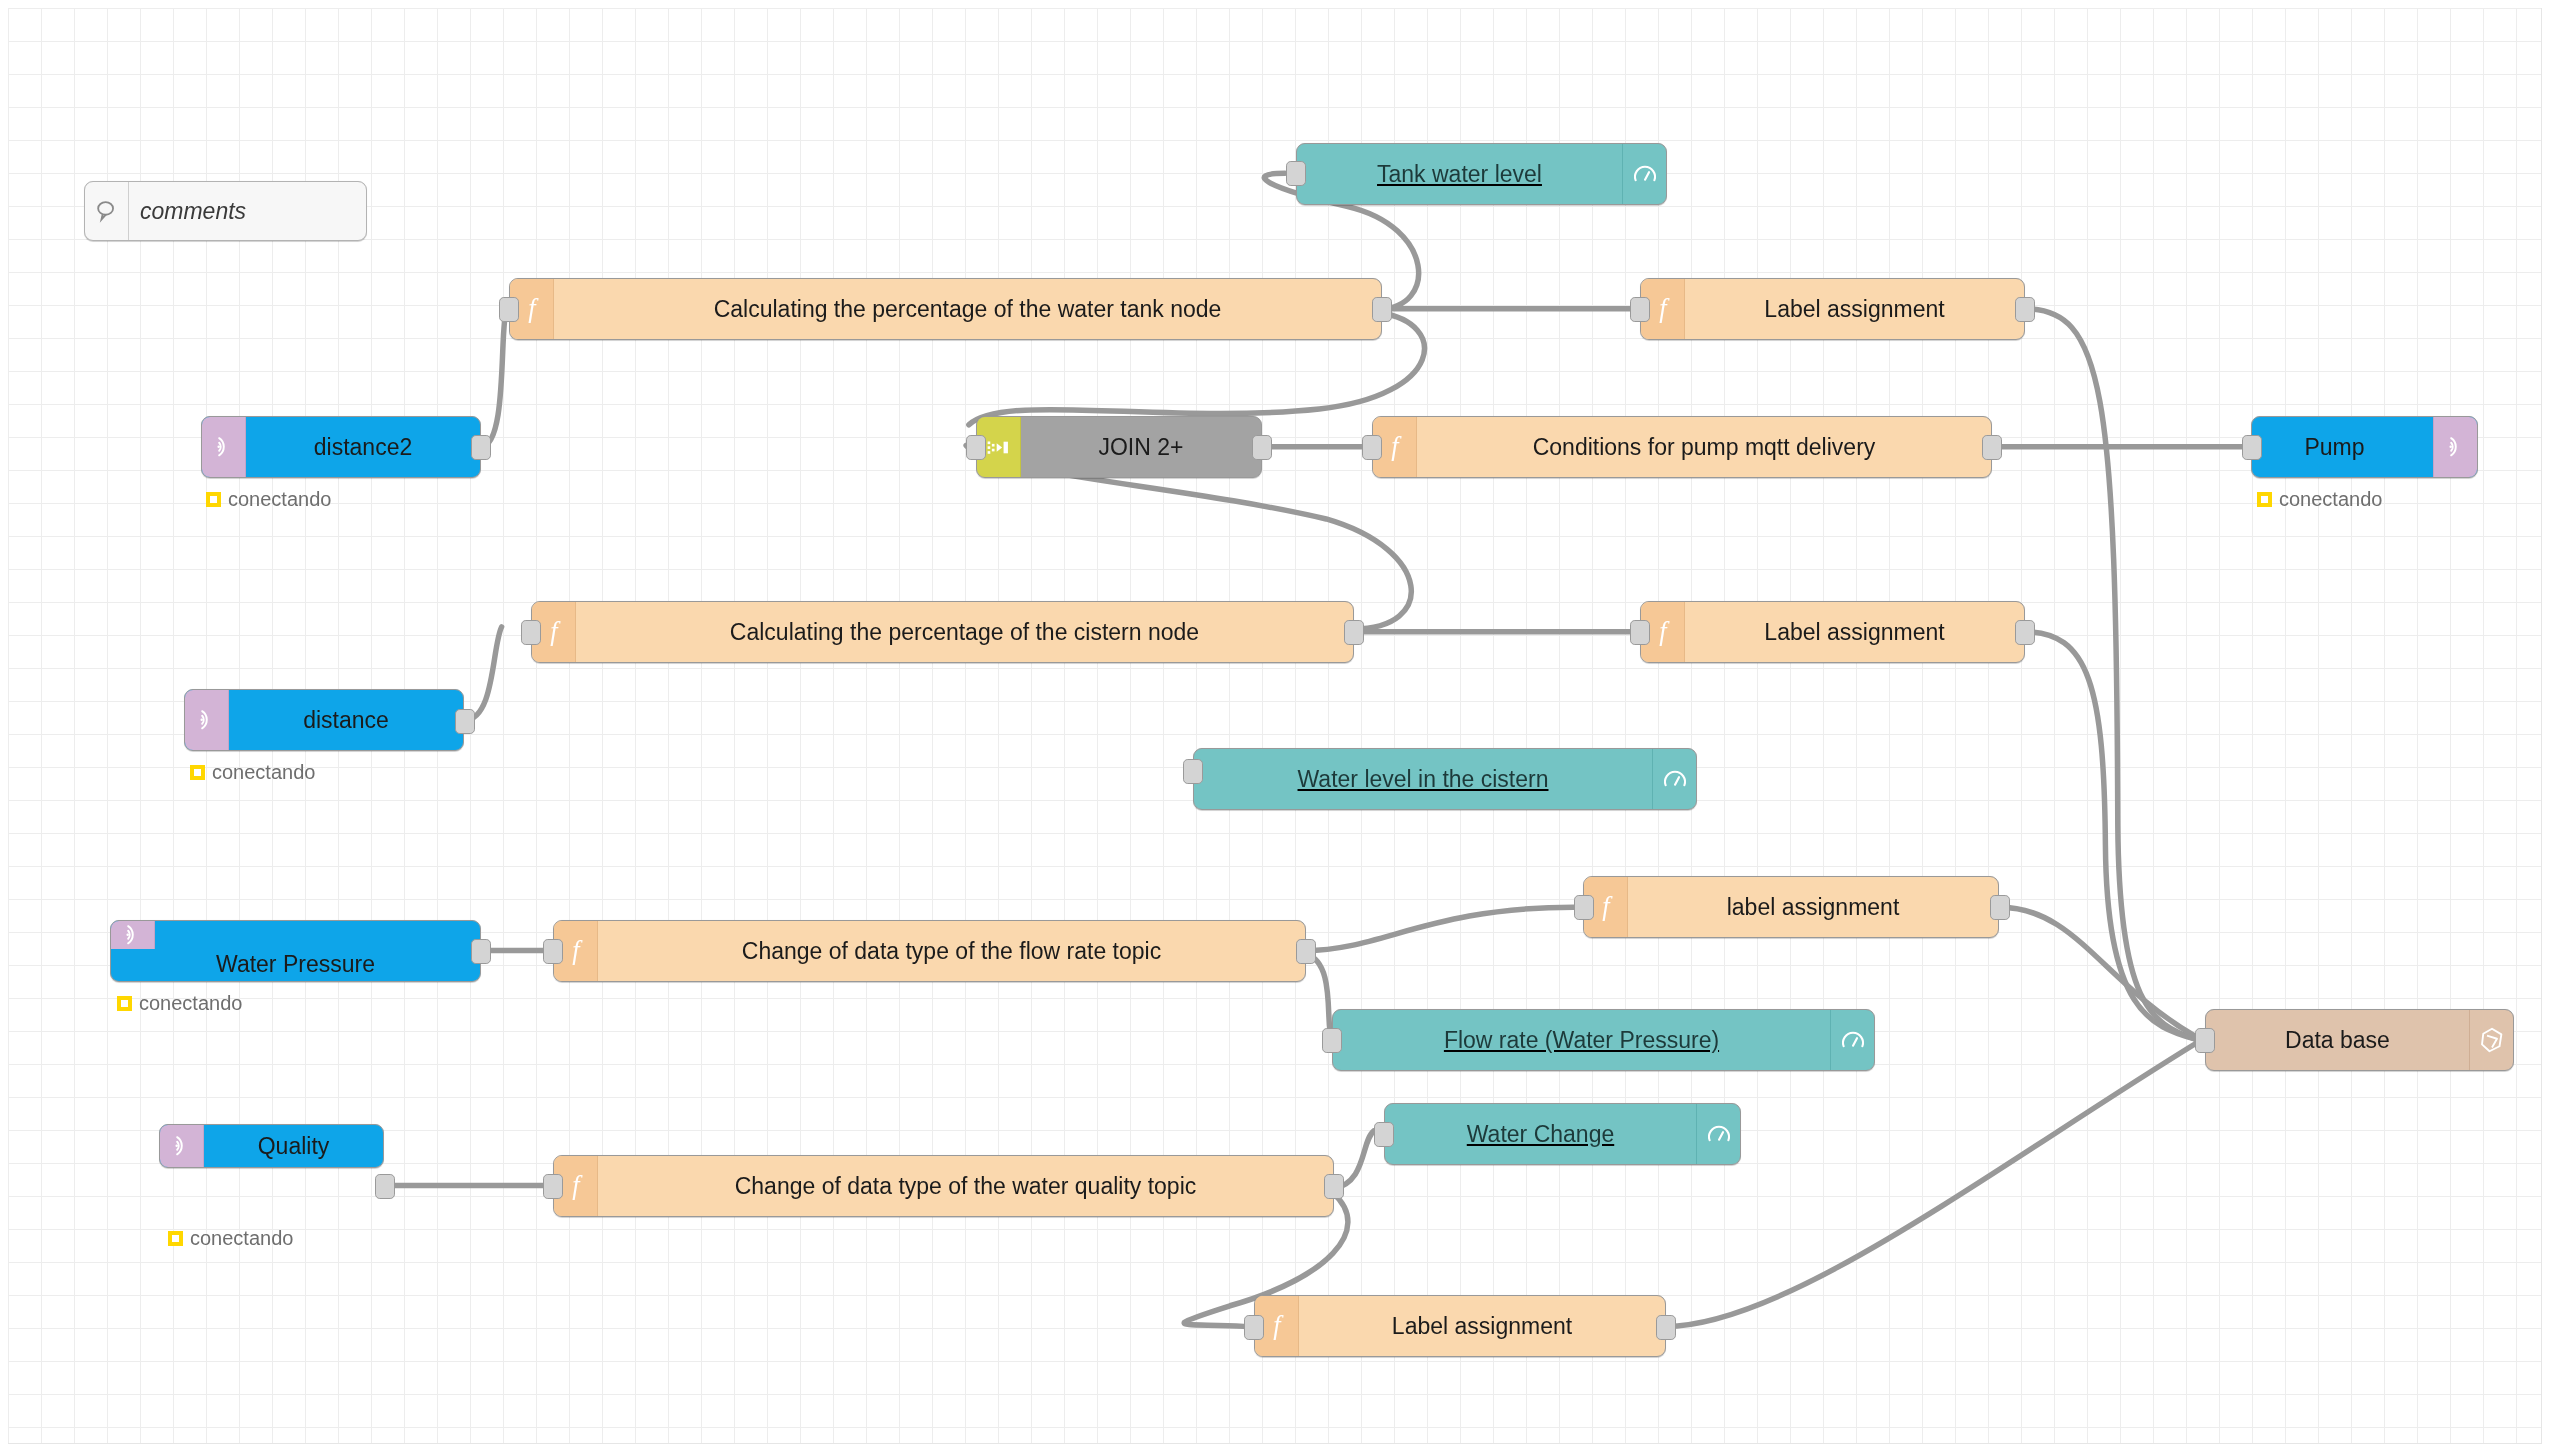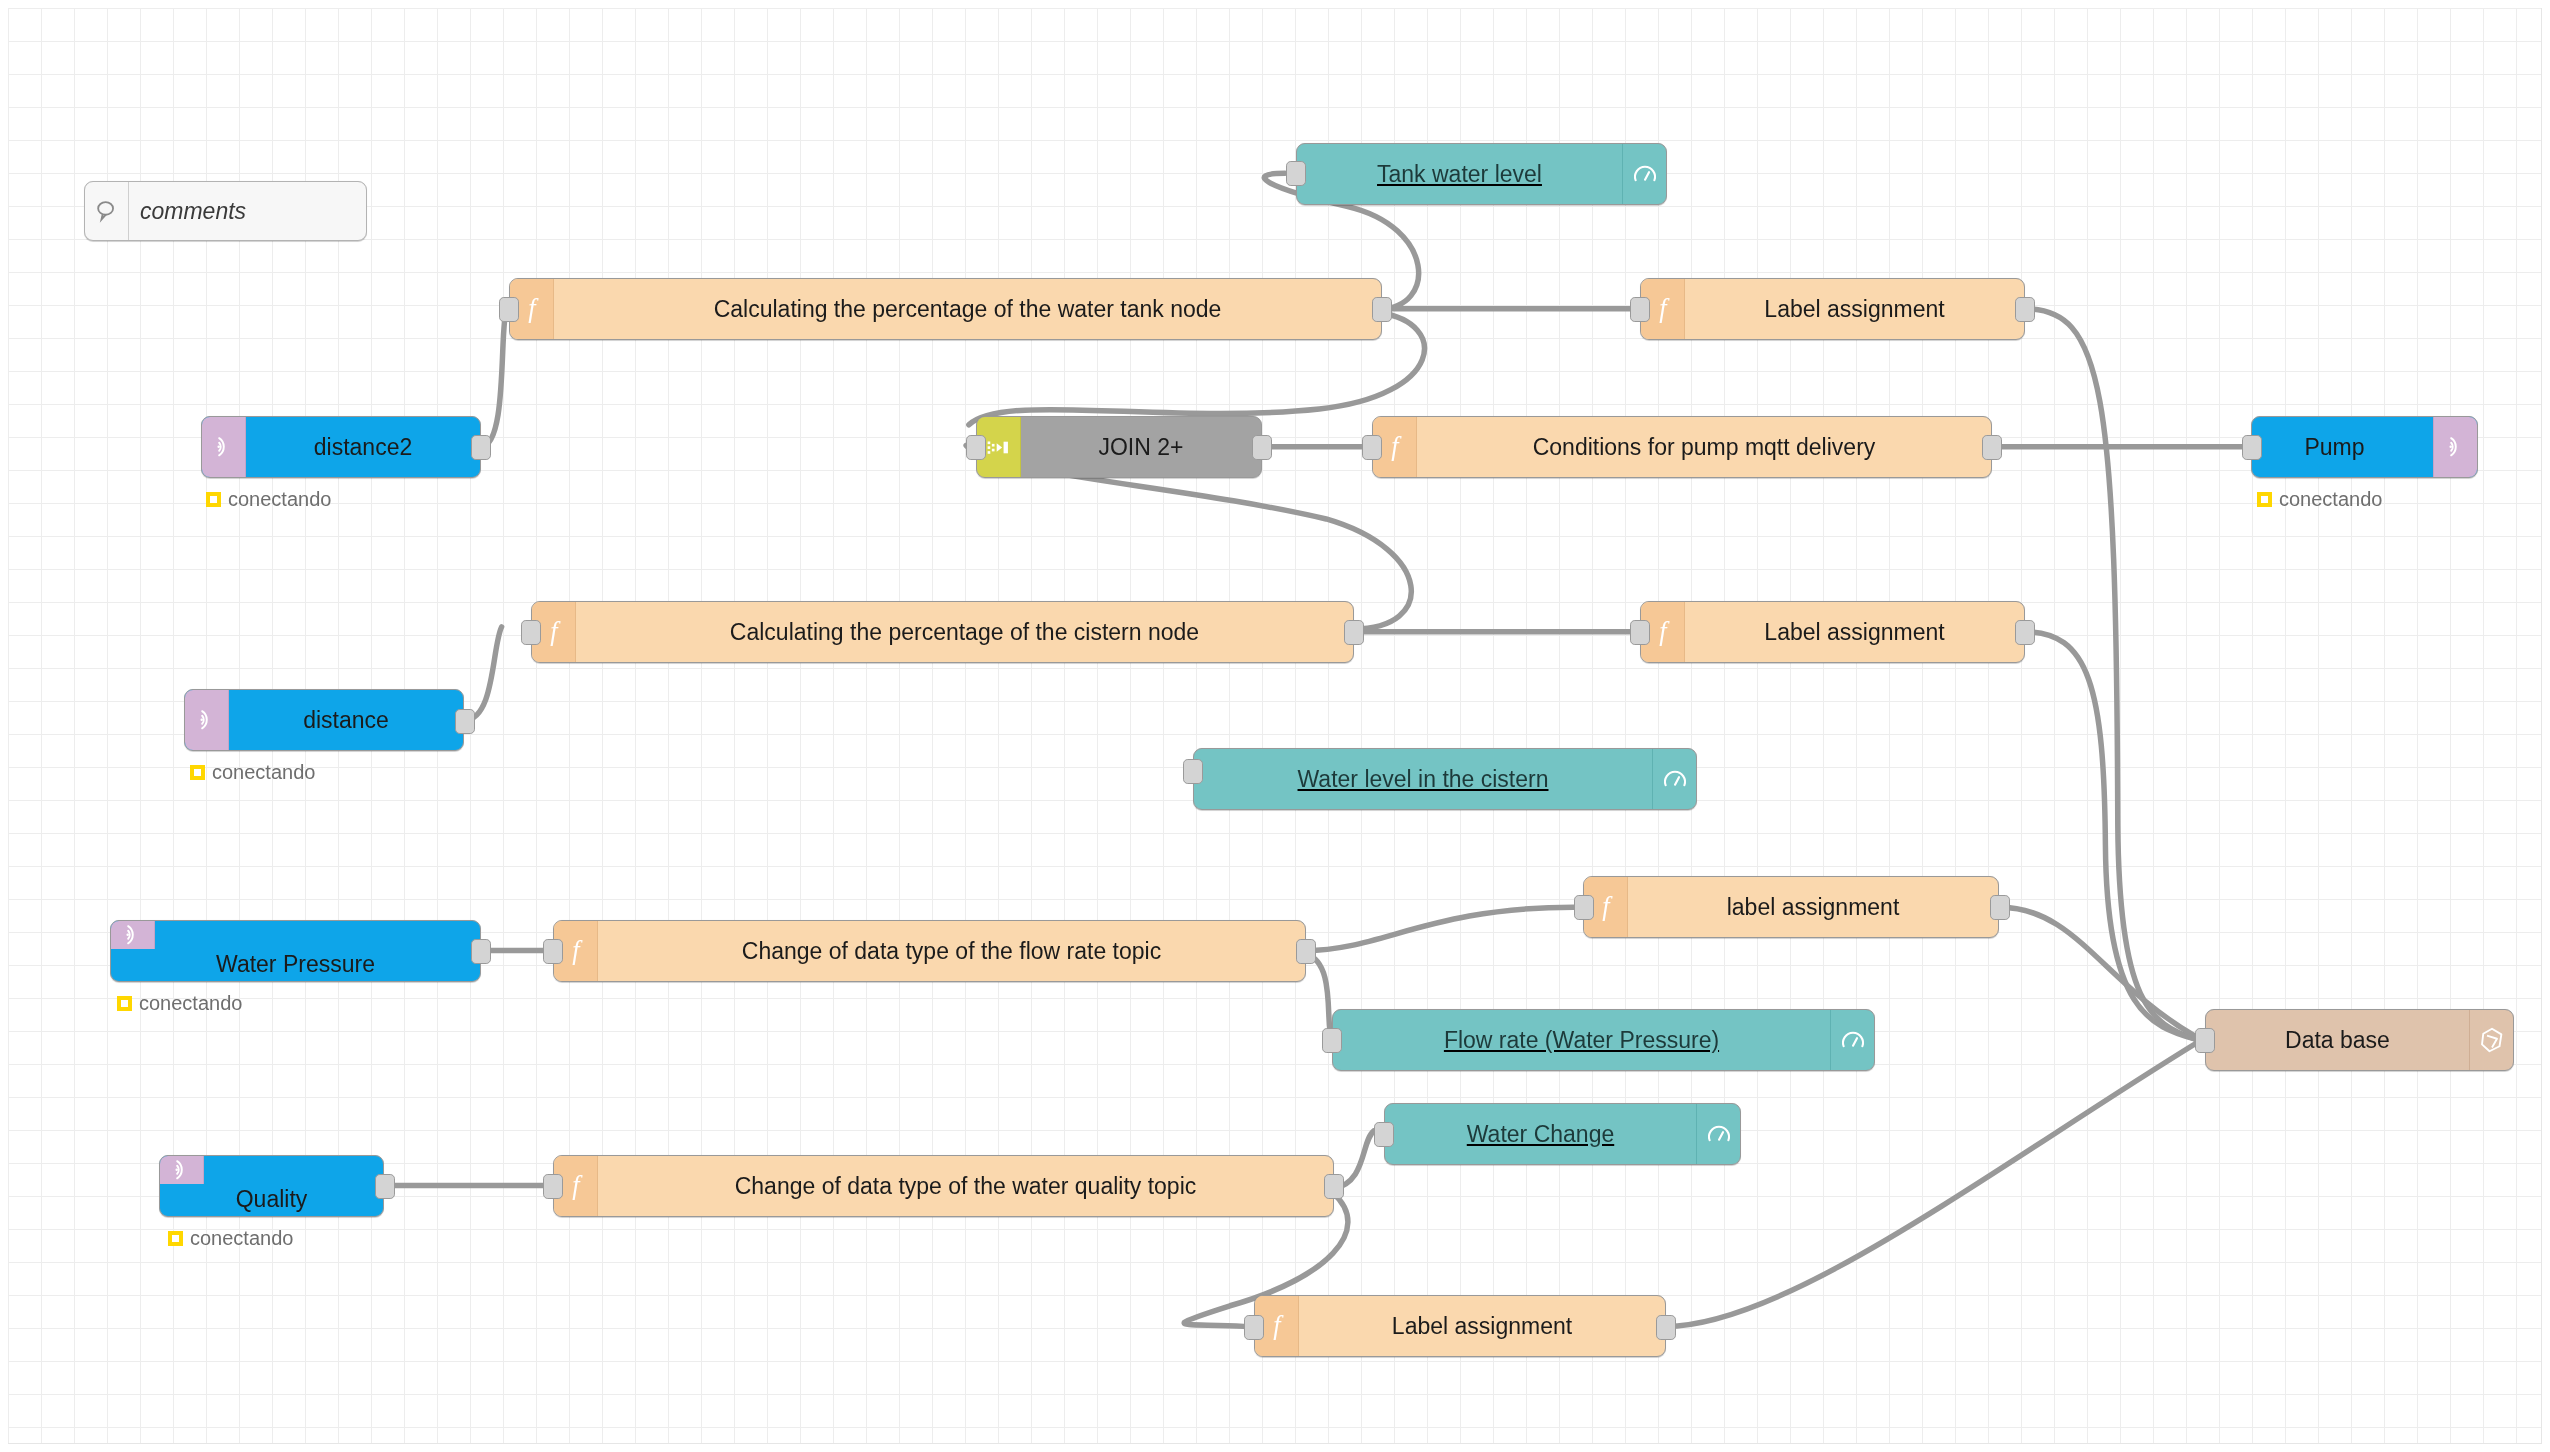--- a/index.html
+++ b/index.html
@@ -384,21 +384,21 @@
     <div class="body italic">Data base</div>
     <div class="iconbox right">
       <svg class="ic" width="30" height="30" viewBox="0 0 24 24" fill="none" stroke="#ffffff" stroke-width="1.5" stroke-linejoin="round">
         <path d="M12 3 L19.5 7.5 L18 17 L10 21 L4 15.5 L5 7 Z"></path>
         <path d="M8 8.5 L16 11 L12 18"></path>
       </svg>
     </div>
   </div>
   <div class="port" style="left:2195px; top:1028px;"></div>
 
-  <div class="node n-mqtt" style="left:159px; top:1155px; width:225px; height:62px;flex-direction:column;">
+  <div class="node n-mqtt" style="left:159px; top:1124px; width:225px; height:44px;">
     <div class="iconbox">
       <svg class="ic" width="27.5" height="27.5" viewBox="0 0 24 24" fill="none" stroke="#ffffff" stroke-width="1.7" stroke-linecap="round">
         <path d="M8 4.5 A9 9 0 0 1 8 19.5"></path>
         <path d="M8 8.5 A5.2 5.2 0 0 1 8 15.5"></path>
         <circle cx="7.6" cy="12" r="1.1" fill="#ffffff" stroke="none"></circle>
       </svg>
     </div>
     <div class="body">Quality</div>
   </div>
   <div class="port" style="left:375px; top:1174px;"></div>

